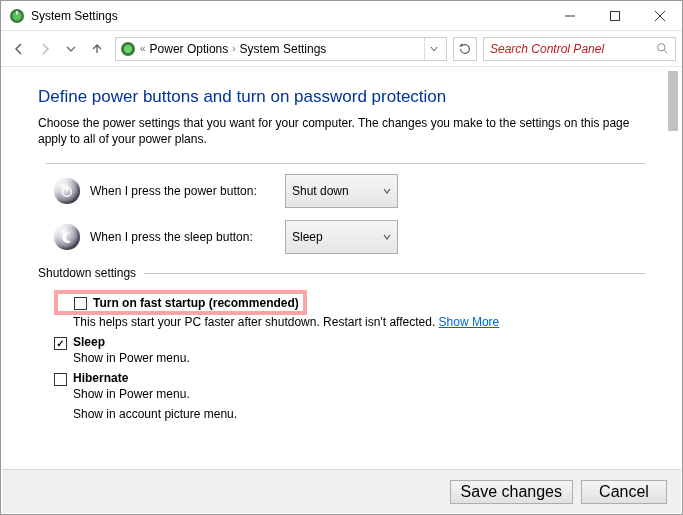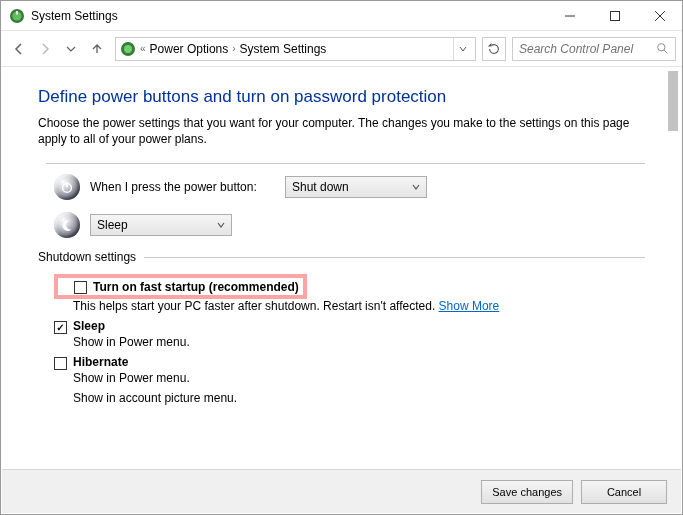--- a/index.html
+++ b/index.html
@@ -77,24 +77,24 @@
     width:18px;height:100%;
     border-left:1px solid #ddd;
     color:#555;
   }
   .refreshbtn {
     width:24px;height:24px;border:1px solid #ccc;
     display:flex;align-items:center;justify-content:center;
     color:#555;
   }
   .search {
-    width:164px;height:24px;border:1px solid #ccc;
+    width:193px;height:24px;border:1px solid #ccc;
     display:flex;align-items:center;
     padding:0 6px;
-    color:#737373;
+    color:#b91c1c;
     font-style:italic;
     font-size:12px;
     margin-left:4px;
   }
   .search .magnify {
     margin-left:auto;
     font-style:normal;
     color:#888;
   }
 
@@ -134,25 +134,25 @@
   .row-icon {
     width:26px;height:26px;border-radius:50%;
     background: radial-gradient(circle at 35% 30%, #fff 0%, #d0d0d8 30%, #6f6f80 70%, #2f2f3f 100%);
     box-shadow: inset -2px -2px 3px rgba(0,0,0,.4), inset 2px 2px 3px rgba(255,255,255,.7);
     margin-right:10px;
     display:flex;align-items:center;justify-content:center;
     color:#fff;
   }
   .row-label { width:195px; }
   .dropdown {
-    width:142px;height:22px;
+    width:113px;height:22px;
     border:1px solid #adadad;
     background:linear-gradient(#f5f5f5,#e5e5e5);
     display:flex;align-items:center;
-    padding:0 6px;
+    padding:16px 6px;
     font-size:12px;
   }
   .dropdown .caret {
     margin-left:auto;
   }
 
   .shutdown-list { margin-left:16px; }
   .chk-row {
     display:flex;align-items:flex-start;
     margin:2px 0 1px 0;
@@ -192,21 +192,21 @@
     height:44px;
     border-top:1px solid #d8d8d8;
     background:#f0f0f0;
     display:flex;align-items:center;justify-content:flex-end;
     padding:0 14px;gap:8px;
   }
   .btn {
     min-width:86px;height:24px;
     border:1px solid #adadad;
     background:linear-gradient(#f5f5f5,#e1e1e1);
-    font-size:11px;
+    font-size:16px;
     display:flex;align-items:center;justify-content:center;
     padding:0 10px;
   }
 
   svg { display:block; }
 </style>
 </head>
 <body>
 
 <div class="titlebar">
@@ -318,20 +318,21 @@
       </span>
     </div>
   </div>
 
   <div class="row">
     <div class="row-icon">
       <svg width="14" height="14" viewBox="0 0 16 16">
           <path d="M11 3a6 6 0 1 0 2 10 5 5 0 0 1-2-10z" fill="#fff"></path>
         </svg>
     </div>
+    <div class="row-label">When I press the sleep button:</div>
     <div class="dropdown">
       <span>Sleep</span>
       <span class="caret">
         <svg width="8" height="8" viewBox="0 0 8 8">
             <path d="M1 2 L4 6 L7 2" fill="none" stroke="#555" stroke-width="1.2"></path>
           </svg>
       </span>
     </div>
   </div>
 

